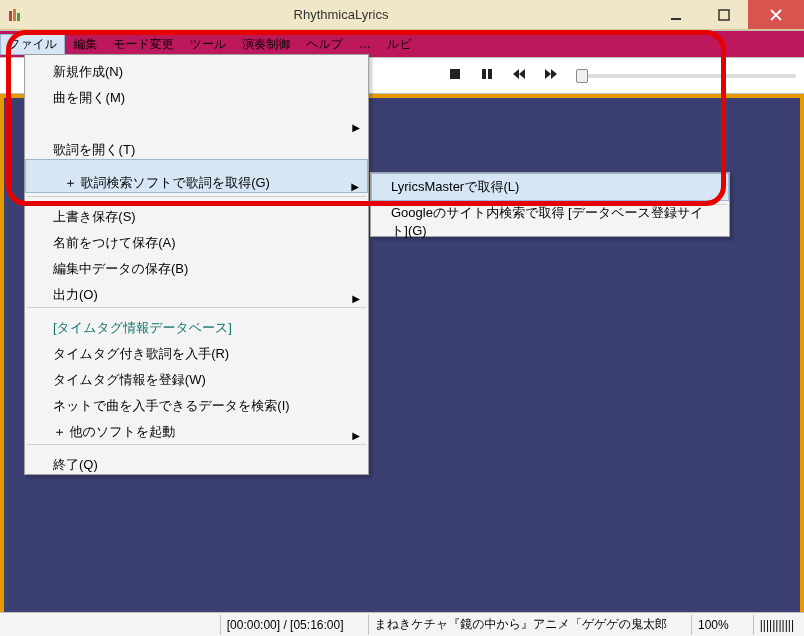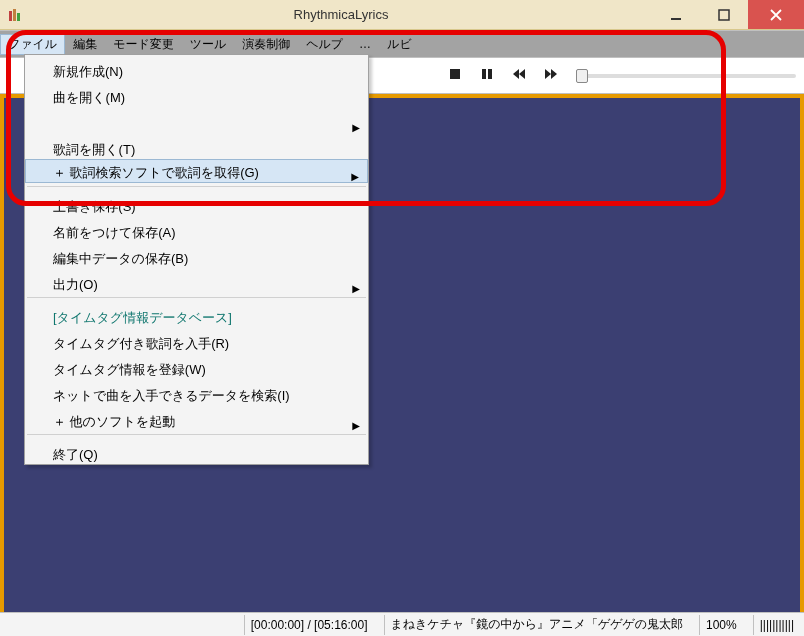--- a/index.html
+++ b/index.html
@@ -10,21 +10,21 @@
     height: 30px; background: #f0e6c8; display: flex; align-items: center; position: relative;
     border-bottom: 1px solid #d8c88c;
   }
   .title-icon { width: 18px; height: 18px; margin: 0 6px; display: flex; align-items: center; justify-content: center; }
   .title-text { flex: 1; text-align: center; font-size: 13px; color: #333; }
   .title-btns { display: flex; height: 100%; }
   .tbtn { width: 48px; display: flex; align-items: center; justify-content: center; font-size: 14px; color: #333; }
   .tbtn.close { background: #d9534f; color: #fff; font-size: 16px; width: 56px; }
   
   .menubar {
-    height: 28px; background: #a3a3a3; border: 1px solid #c0c0c0; border-left: none; border-right: none;
+    height: 28px; background: #be185d; border: 1px solid #c0c0c0; border-left: none; border-right: none;
     display: flex; align-items: center; font-size: 12px; position: relative;
   }
   .menubar .menuitem { padding: 2px 8px; cursor: default; }
   .menubar .menuitem.selected { background: #d6e6f5; border: 1px solid #9bb8d3; padding: 1px 7px; }
   
   .toolbar {
     height: 36px; background: #fff; display: flex; align-items: center; padding: 0 8px; gap: 18px;
     border-bottom: 1px solid #c0c0c0;
   }
   .toolbar .tbspacer { flex: 1; }
@@ -34,34 +34,34 @@
   }
   .seekbar .thumb {
     position: absolute; left: 0; top: -5px; width: 12px; height: 14px;
     background: #f0f0f0; border: 1px solid #888; border-radius: 2px;
   }
   
   .content { flex: 1; background: #3b3f72; border-top: 4px solid #e69a00; border-left: 4px solid #e69a00; border-right: 4px solid #e69a00; }
   
   .statusbar {
     height: 24px; background: #f4f4f4; border-top: 1px solid #c0c0c0; display: flex; align-items: center;
-    font-size: 12px; padding: 0 4px; gap: 10px;
+    font-size: 12px; padding: 0 4px; gap: 18px;
   }
   .statusbar .cell { padding: 0 6px; border-left: 1px solid #c0c0c0; height: 20px; display: flex; align-items: center; white-space: nowrap; }
   .statusbar .cell:first-child { border-left: none; }
   
   .dropdown {
     position: absolute; top: 54px; left: 24px; width: 345px;
     background: #f4f4f4; border: 1px solid #a0a0a0; box-shadow: 3px 3px 3px rgba(0,0,0,0.2);
     font-size: 13px; z-index: 10;
   }
   .dropdown .row {
     height: 26px; display: flex; align-items: flex-end; padding: 0 22px 0 28px; position: relative;
   }
-  .dropdown .row.highlight { background: #d6e6f5; border: 1px solid #9bb8d3; height: 24px; padding: 0 21px 0 27px; }
+  .dropdown .row.highlight { background: #d6e6f5; border: 1px solid #9bb8d3; height: 34px; padding: 0 21px 0 38px; }
   .dropdown .row.disabled { color: #000000; }
   .dropdown .row .arrow { position: absolute; right: 8px; font-size: 10px; }
   .dropdown .sep { height: 1px; margin: 3px 2px; background: #d0d0d0; }
   .dropdown .header { color: #0f766e; }
   
   .submenu {
     position: absolute; top: 172px; left: 370px; width: 360px;
     background: #f4f4f4; border: 1px solid #a0a0a0; box-shadow: 3px 3px 3px rgba(0,0,0,0.2);
     font-size: 13px; z-index: 11;
   }
@@ -205,16 +205,25 @@
     <div class="row">
       <span>＋ 他のソフトを起動</span>
       <span class="arrow">▶</span>
     </div>
     <div class="sep"></div>
     <div class="row">
         <span>終了(Q)</span>
       </div>
   </div>
 
+  <div class="submenu">
+    <div class="row highlight">
+        <span>LyricsMasterで取得(L)</span>
+      </div>
+    <div class="sep"></div>
+    <div class="row">
+        <span>Googleのサイト内検索で取得 [データベース登録サイト](G)</span>
+      </div>
+  </div>
 
   <div class="callout"></div>
 
 </div>
 
 </body></html>

